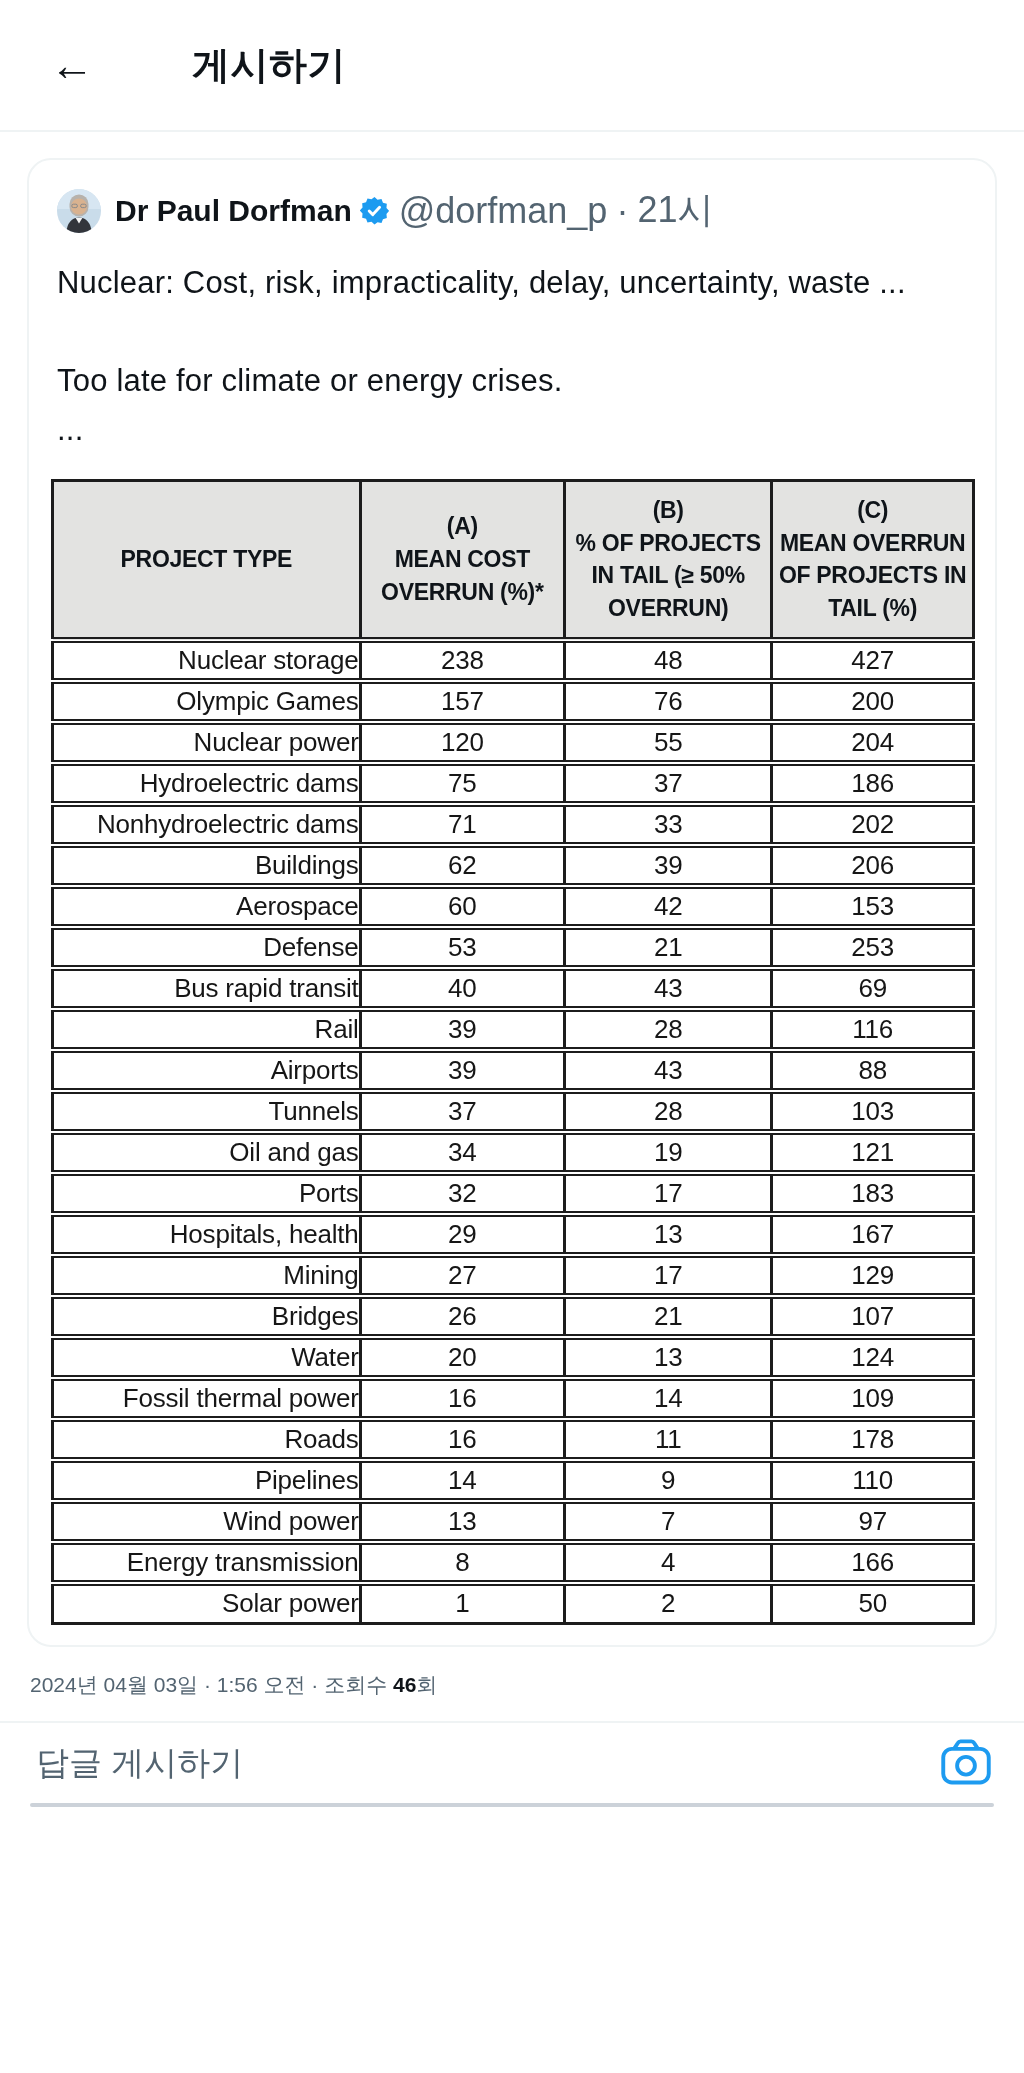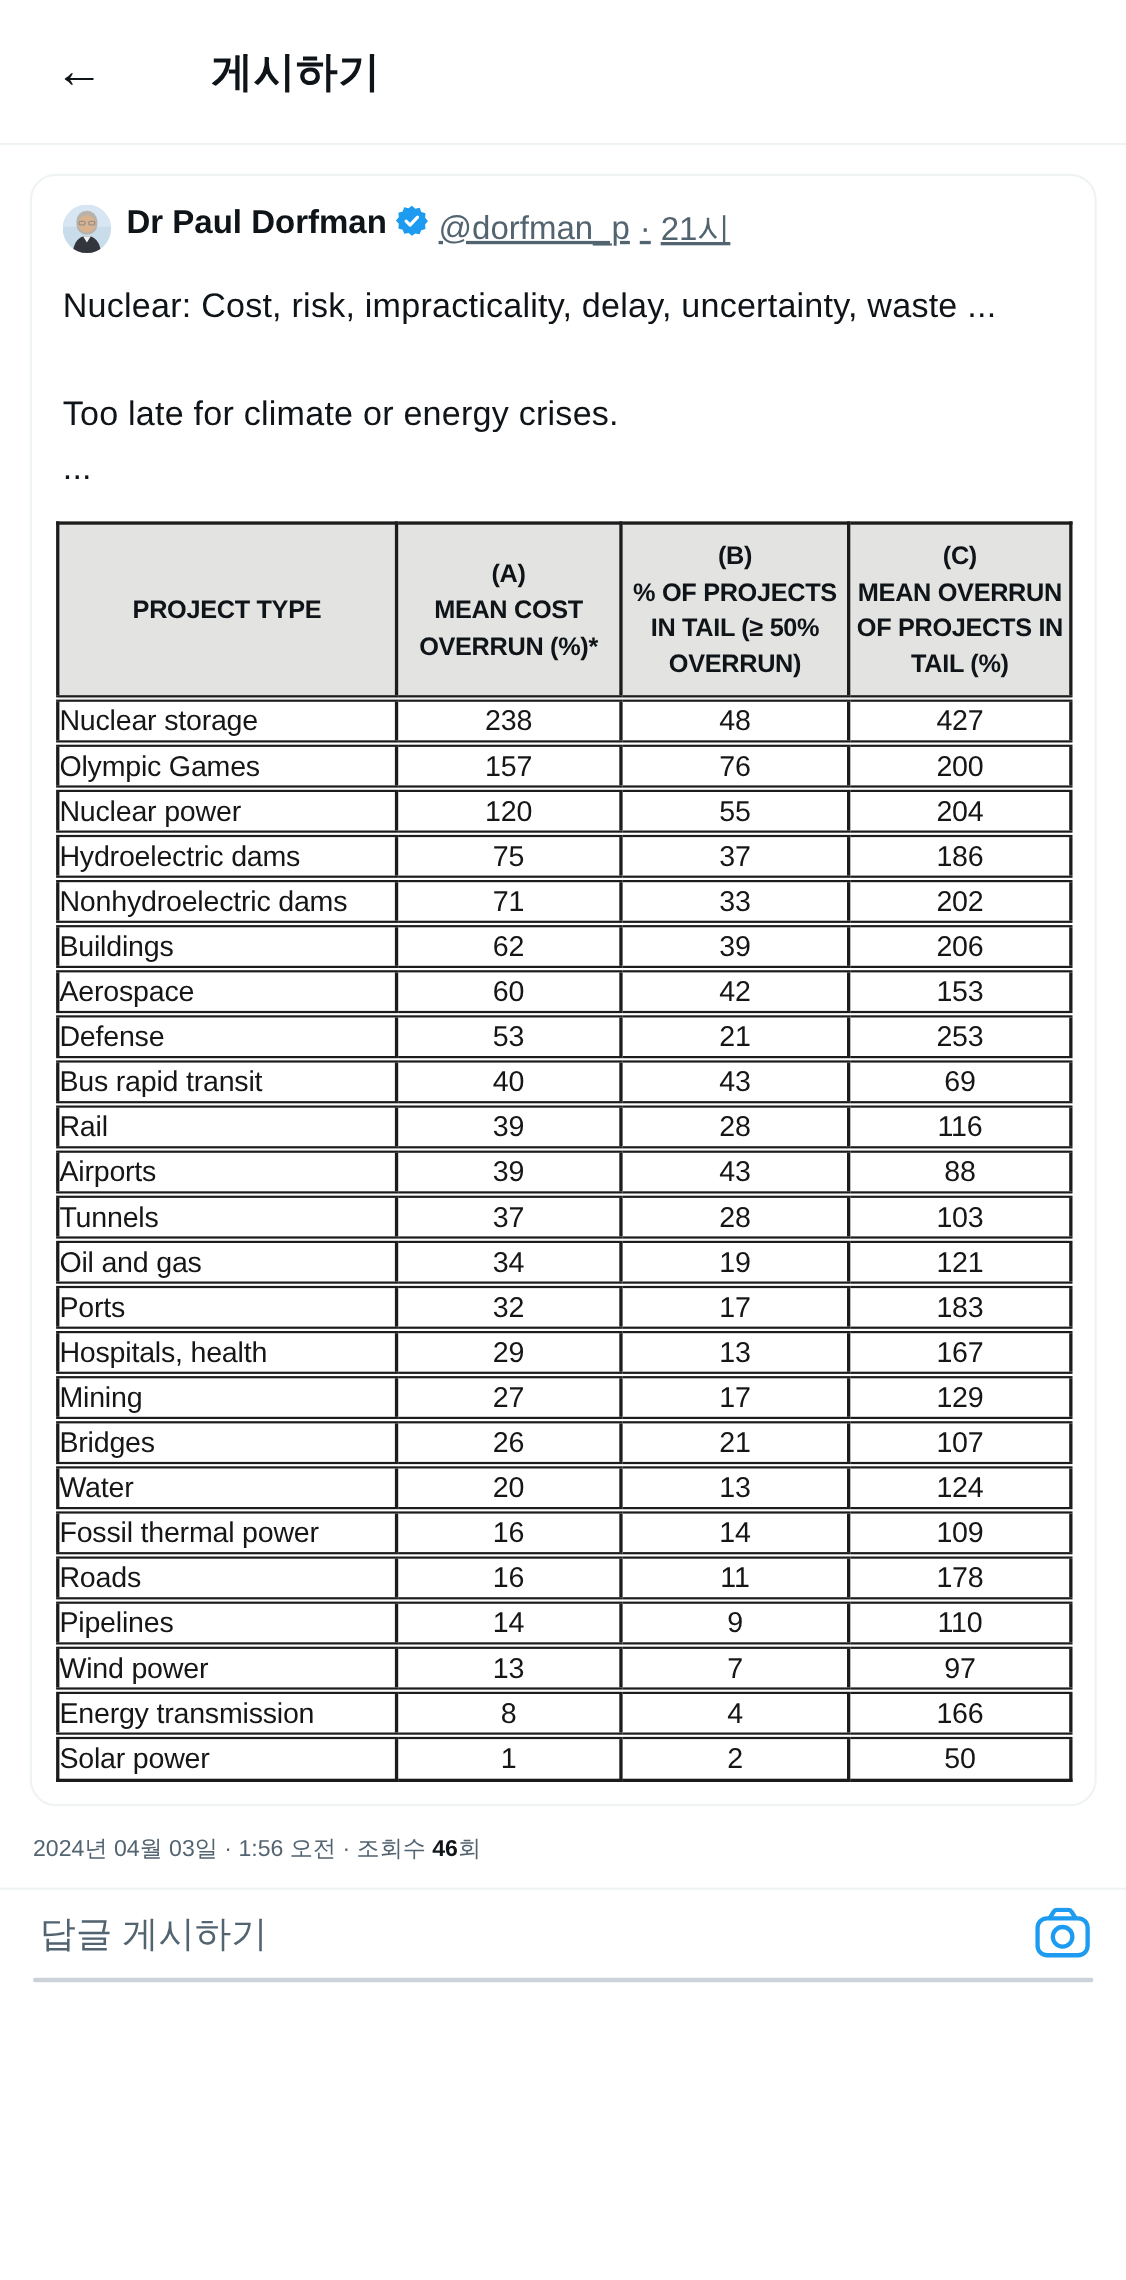--- a/index.html
+++ b/index.html
@@ -12,26 +12,26 @@
   
   .topbar { height:132px; display:flex; align-items:center; padding-left:50px;
             border-bottom:2px solid var(--divider,#eff3f4); }
   .back-btn { background:none; border:none; font-size:44px; font-weight:700;
               color:var(--text-primary,#0f1419); width:64px; text-align:left; cursor:pointer; }
   .page-title { font-size:38px; font-weight:700; margin-left:78px; letter-spacing:.5px; }
 
   
   .card { margin:26px 27px 0 27px; border:2px solid var(--divider,#eff3f4);
           border-radius:24px; padding:26px 26px 20px 28px; }
-  .tweet-head { display:flex; }
+  .tweet-head { display:flex; align-items:center; }
   .avatar { width:44px; height:44px; border-radius:50%; overflow:hidden; flex:0 0 44px; }
   .author-name { font-size:30px; font-weight:700; margin-left:14px; white-space:nowrap; }
   .badge { width:29px; height:29px; margin-left:8px; flex:0 0 29px; }
   .meta { display:flex; align-items:center; margin-left:10px; color:var(--text-secondary,#536471);
-          font-size:30px; white-space:nowrap;text-decoration:underline; }
+          font-size:36px; white-space:nowrap; }
   .meta .sep { margin:0 9px; }
   .tweet-body { margin-top:24px; font-size:31px; line-height:1.58; letter-spacing:.2px;
                 white-space:pre-wrap; max-width:880px; }
 
   
   .table-wrap { margin-top:24px; }
   table.overrun { border-collapse:collapse; table-layout:fixed;
                   width:calc(100% + 12px); margin-left:-6px;
                   border:3px solid var(--table-border,#1c1c1c); }
   table.overrun th {
@@ -40,21 +40,21 @@
     font-size:23px; line-height:1.42; font-weight:700; letter-spacing:-.3px;
     padding:12px 4px; white-space:pre-line; text-align:center; vertical-align:middle;
   }
   table.overrun td {
     border-left:3px solid var(--table-border,#1c1c1c);
     border-right:3px solid var(--table-border,#1c1c1c);
     border-top:6px double var(--table-border,#1c1c1c);
     border-bottom:3px solid var(--table-border,#1c1c1c);
     height:41px; font-size:26px; letter-spacing:-.2px; color:#161616;
   }
-  td.label { text-align:left; }
+  td.label { text-align:right; }
   td.num   { text-align:center; }
 
   
   .date-line { margin:24px 0 0 30px; font-size:21px; color:var(--text-secondary,#536471); }
   .date-line .views { color:var(--text-primary,#0f1419); font-weight:700; }
   .full-divider { height:2px; background:var(--divider,#eff3f4); margin-top:22px; }
   .reply-row { height:80px; display:flex; align-items:center; justify-content:space-between;
                padding:0 32px 0 36px; }
   .reply-ph { font-size:33px; color:var(--text-secondary,#536471); cursor:text; }
   .camera { width:52px; height:48px; display:inline-flex; cursor:pointer; }

